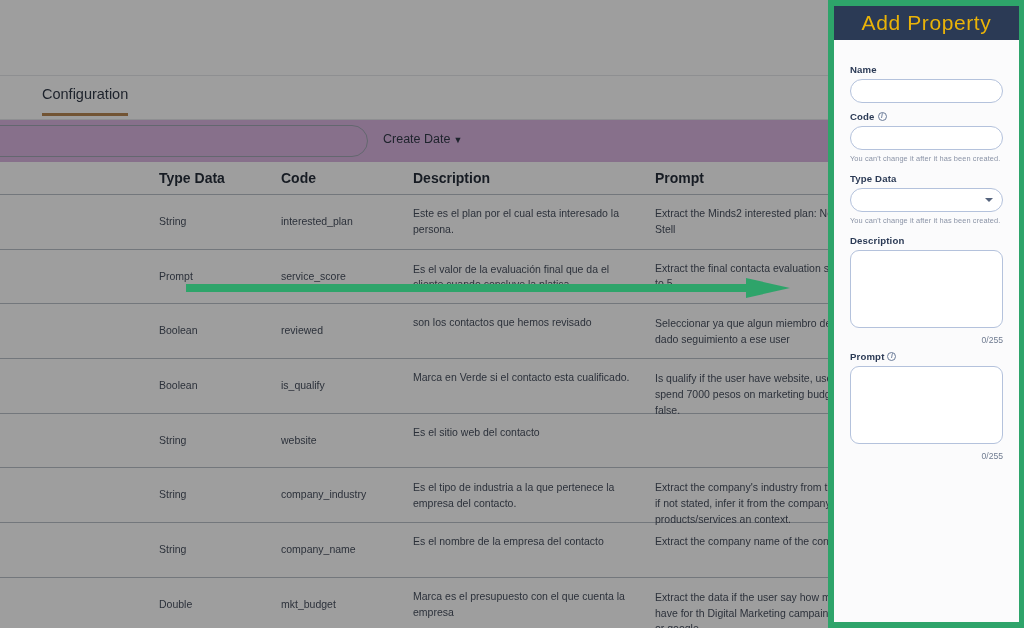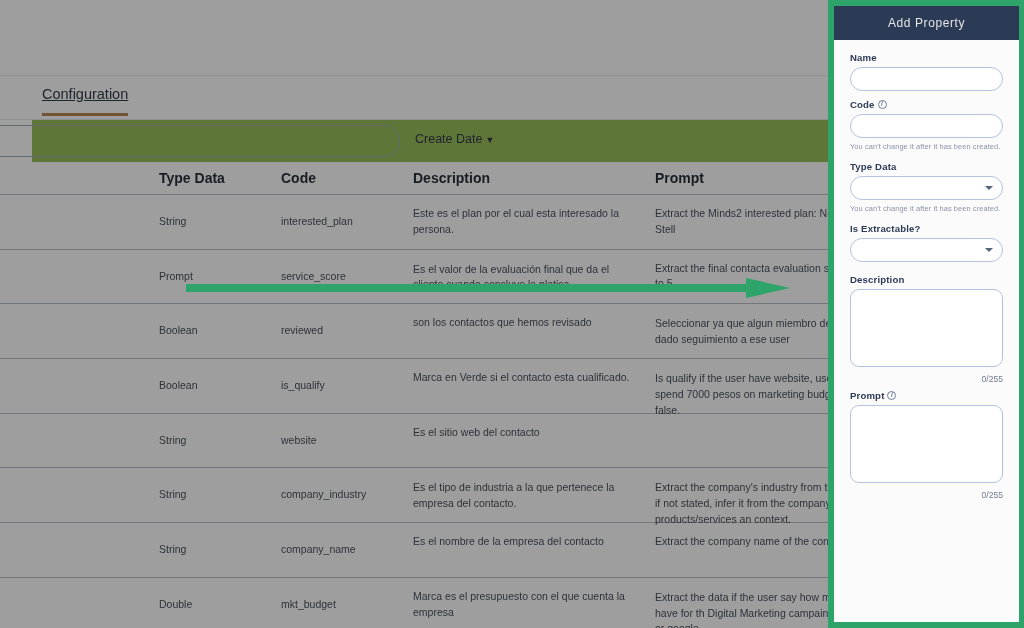--- a/index.html
+++ b/index.html
@@ -54,34 +54,32 @@
     background: #ffffff;
     border-bottom: 1px solid #e3e6ec;
   }
   .bg-tab {
     position: absolute;
     top: 10px;
     font-size: 14.5px;
     color: #2b3a55;
     white-space: nowrap;
     padding-bottom: 11px;
-    text-decoration: underline;
   }
   .bg-tab.active {
     left: 42px;
     border-bottom: 3px solid #d98324;
   }
 
   
   .bg-toolbar {
     position: absolute;
     left: 0; top: 120px;
     width: 879px; height: 42px;
-    background: #84cc16;
-    margin-left: 32px;
+    background: #f0abfc;
   }
   .bg-search {
     position: absolute;
     left: -360px; top: 5px;
     width: 728px; height: 32px;
     border: 1px solid #9aa7bd;
     border-radius: 18px;
     background: transparent;
   }
   .bg-sort {
@@ -158,29 +156,29 @@
 
   .panel-header {
     flex: 0 0 auto;
     height: 34px;
     background: #2b3a55;
     display: flex;
     align-items: center;
     justify-content: center;
   }
   .panel-title {
-    color: #e5e5e5;
-    font-size: 12px;
+    color: #eab308;
+    font-size: 21px;
     font-weight: 400;
     letter-spacing: .6px;
   }
 
   .panel-body {
     flex: 1 1 auto;
-    padding: 12px 16px 0 16px;
+    padding: 24px 16px 0 16px;
     overflow: hidden;
     position: relative;
   }
 
   .field { margin-bottom: 8px; }
   .field-label {
     font-size: 9.6px;
     font-weight: 700;
     color: #2b3a55;
     margin-bottom: 4px;
@@ -418,29 +416,20 @@
         <div class="field-label">
           <span>Type Data</span>
         </div>
         <div class="select-wrap">
           <select class="select-input"><option></option></select>
           <span class="select-caret"></span>
         </div>
         <div class="field-hint">You can't change it after it has been created.</div>
       </div>
 
-      <div class="field" style="margin-bottom:12px;">
-        <div class="field-label">
-          <span>Is Extractable?</span>
-        </div>
-        <div class="select-wrap">
-          <select class="select-input"><option></option></select>
-          <span class="select-caret"></span>
-        </div>
-      </div>
 
       <div class="field" style="margin-bottom:6px;">
         <div class="field-label">
           <span>Description</span>
         </div>
         <textarea class="textarea-input" placeholder="" style=""></textarea>
         <div class="char-count">0/255</div>
       </div>
 
       <div class="field" style="margin-bottom:0;">

